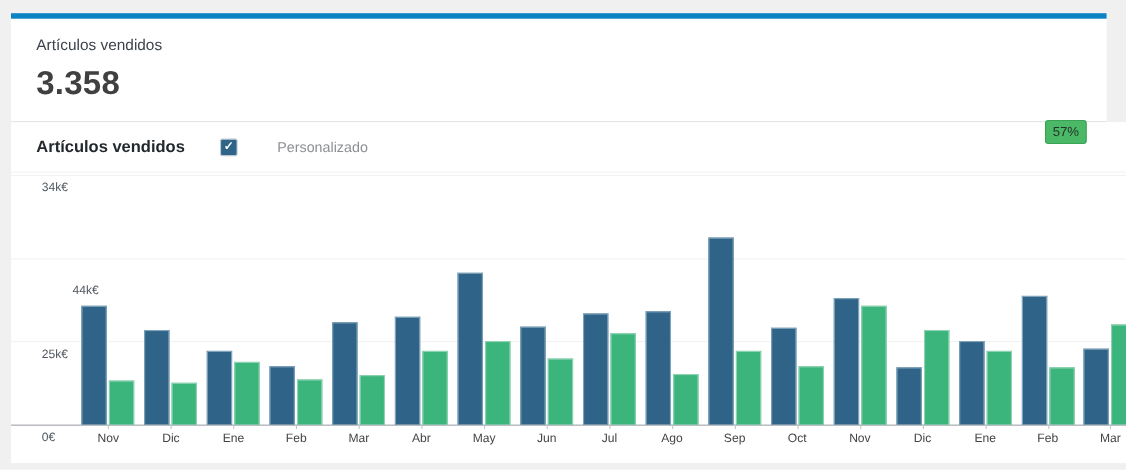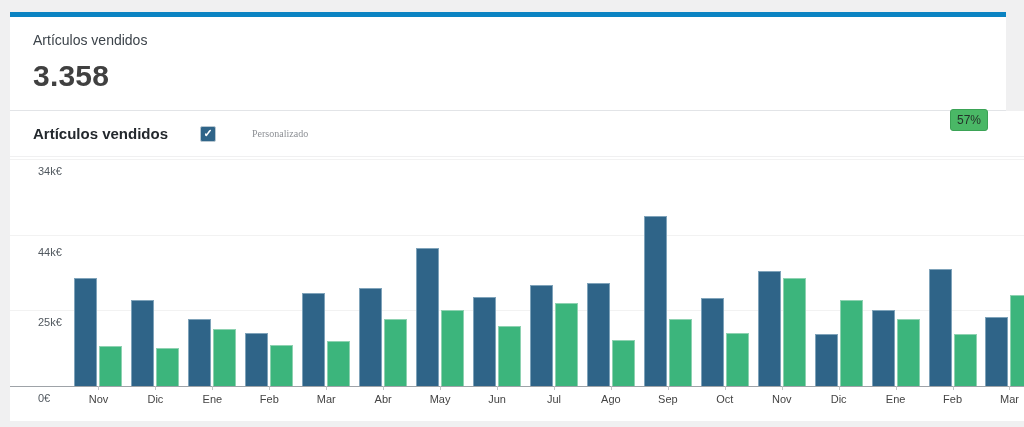--- a/index.html
+++ b/index.html
@@ -34,21 +34,21 @@
     padding-left:23px; border-bottom:1px solid #f0f0f1;
   }
   .panel-title { font-size:15px; font-weight:bold; color:#23282d; }
   .legend-checkbox {
     width:16px; height:16px; margin-left:32px;
     background:#2f6488; border:1px solid #b9c8d2; border-radius:2px;
     display:inline-flex; align-items:center; justify-content:center;
     cursor:pointer;
   }
   .legend-checkbox .check { color:#fff; font-size:11px; line-height:1; font-weight:bold; }
-  .range-label { font-size:10px; color:#8c8f94; margin-left:36px;font-family:Liberation Serif, serif; }
+  .range-label { font-size:13px; color:#8c8f94; margin-left:36px; }
 
   .chart-body { position:relative; height:264px; background:#fff; overflow:hidden; }
   .gridline { position:absolute; left:0; right:0; height:1px; background:#f2f2f2; }
   .gridline.axis { background:#9ea3a8; }
   .ytick { position:absolute; left:28px; font-size:11px; color:#50575e; }
 
   .plot-area {
     position:absolute; left:60px; right:-14px; top:2px; bottom:35px;
     display:flex; align-items:flex-end;
   }
@@ -91,21 +91,21 @@
       <span class="range-label">Personalizado</span>
     </div>
 
     <div class="chart-body">
       <div id="grid-layer">
           <div class="gridline axis" style="top: 228.5px;"></div>
           <div class="ytick" style="top: 234.5px;">0€</div>
           <div class="gridline" style="top: 153px;"></div>
           <div class="ytick" style="top: 159px;">25k€</div>
           <div class="gridline" style="top: 77.5px;"></div>
-          <div class="ytick" style="top: 89px;">44k€</div>
+          <div class="ytick" style="top: 101px; margin-left: 28px;">44k€</div>
           <div class="gridline" style="top: 2px;"></div>
           <div class="ytick" style="top: 8px;">34k€</div>
         </div>
       <div class="plot-area" id="plot-area">
           <div class="bar-group">
             <div class="bar" title="Nov: 31500" style="height: 47.7273%; background: rgb(47, 100, 136); border-color: rgb(127, 163, 186);"></div>
             <div class="bar" title="Nov: 11500" style="height: 17.4242%; background: rgb(60, 181, 124); border-color: rgb(142, 210, 177);"></div>
           </div>
           <div class="bar-group">
             <div class="bar" title="Dic: 25000" style="height: 37.8788%; background: rgb(47, 100, 136); border-color: rgb(127, 163, 186);"></div>

